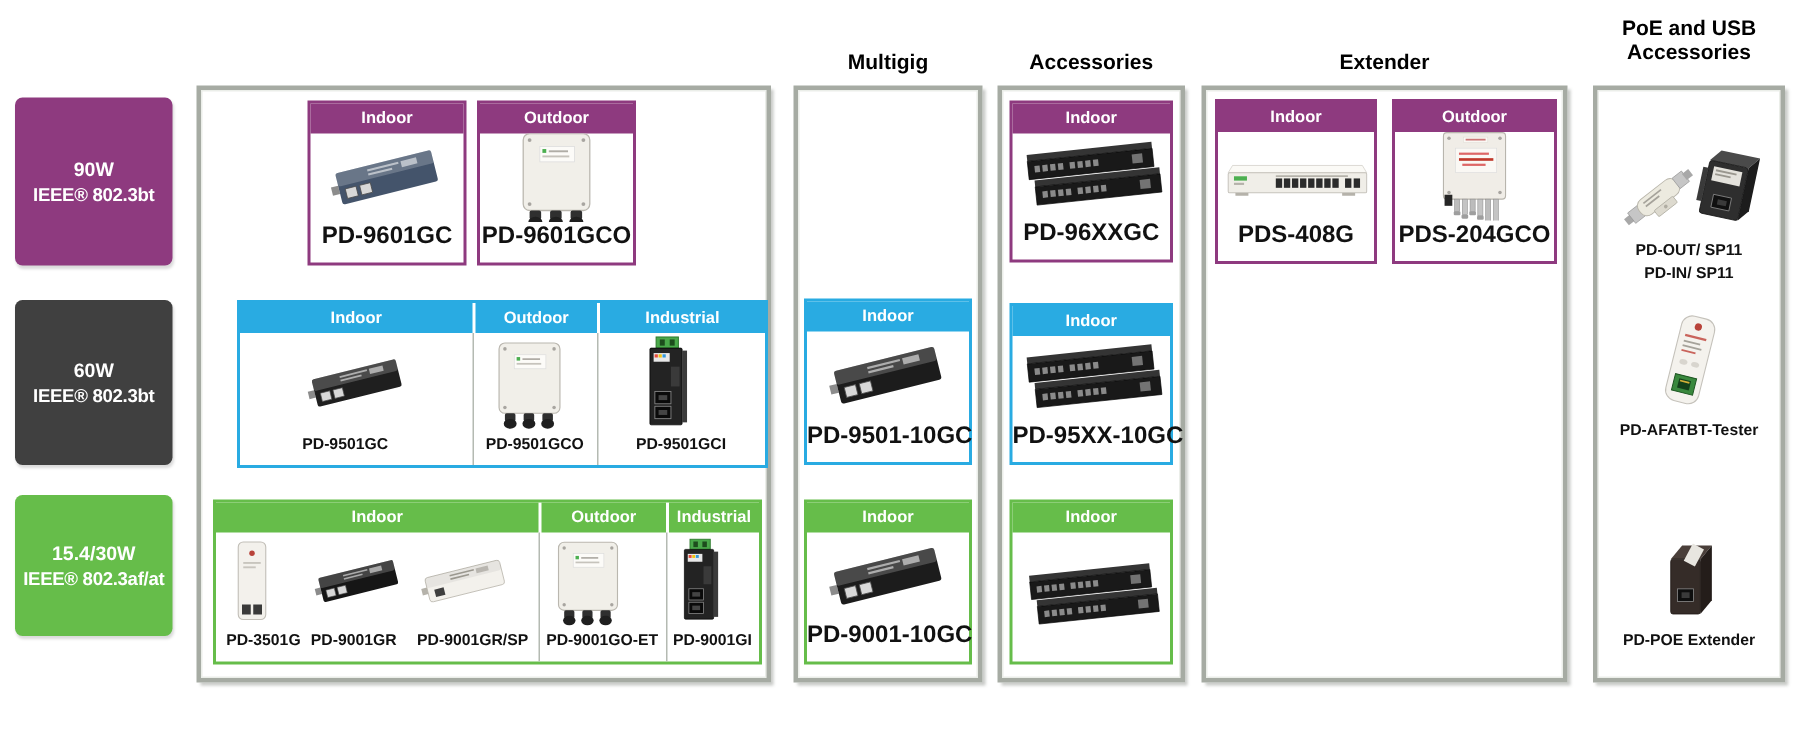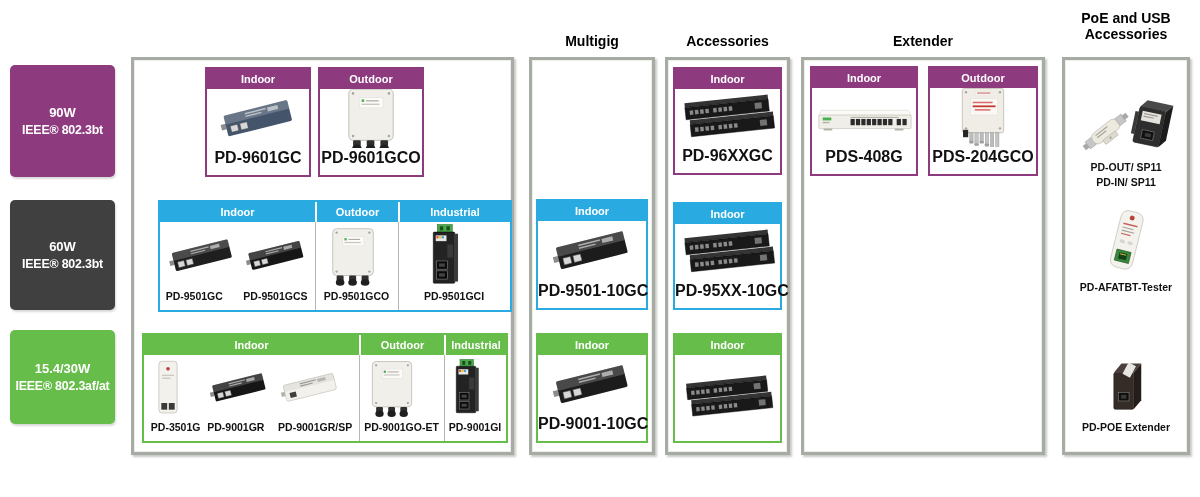--- a/index.html
+++ b/index.html
@@ -335,28 +335,20 @@
         <div class="hdr">Indoor</div>
         <div class="prods">
           <div class="prod">
             <div class="img">
               <svg width="72" height="46" style="color:#1f1f1f;">
                   <use href="#inj"></use>
                 </svg>
             </div>
             <div class="name">PD-9501GC</div>
           </div>
-          <div class="prod">
-            <div class="img">
-              <svg width="66" height="46" style="color:#161616;">
-                  <use href="#inj"></use>
-                </svg>
-            </div>
-            <div class="name">PD-9501GCS</div>
-          </div>
         </div>
       </div>
       <div class="sec" style="width:83px;">
         <div class="hdr">Outdoor</div>
         <div class="prods">
           <div class="prod">
             <div class="img">
               <svg width="58" height="64">
                   <use href="#obox"></use>
                 </svg>

